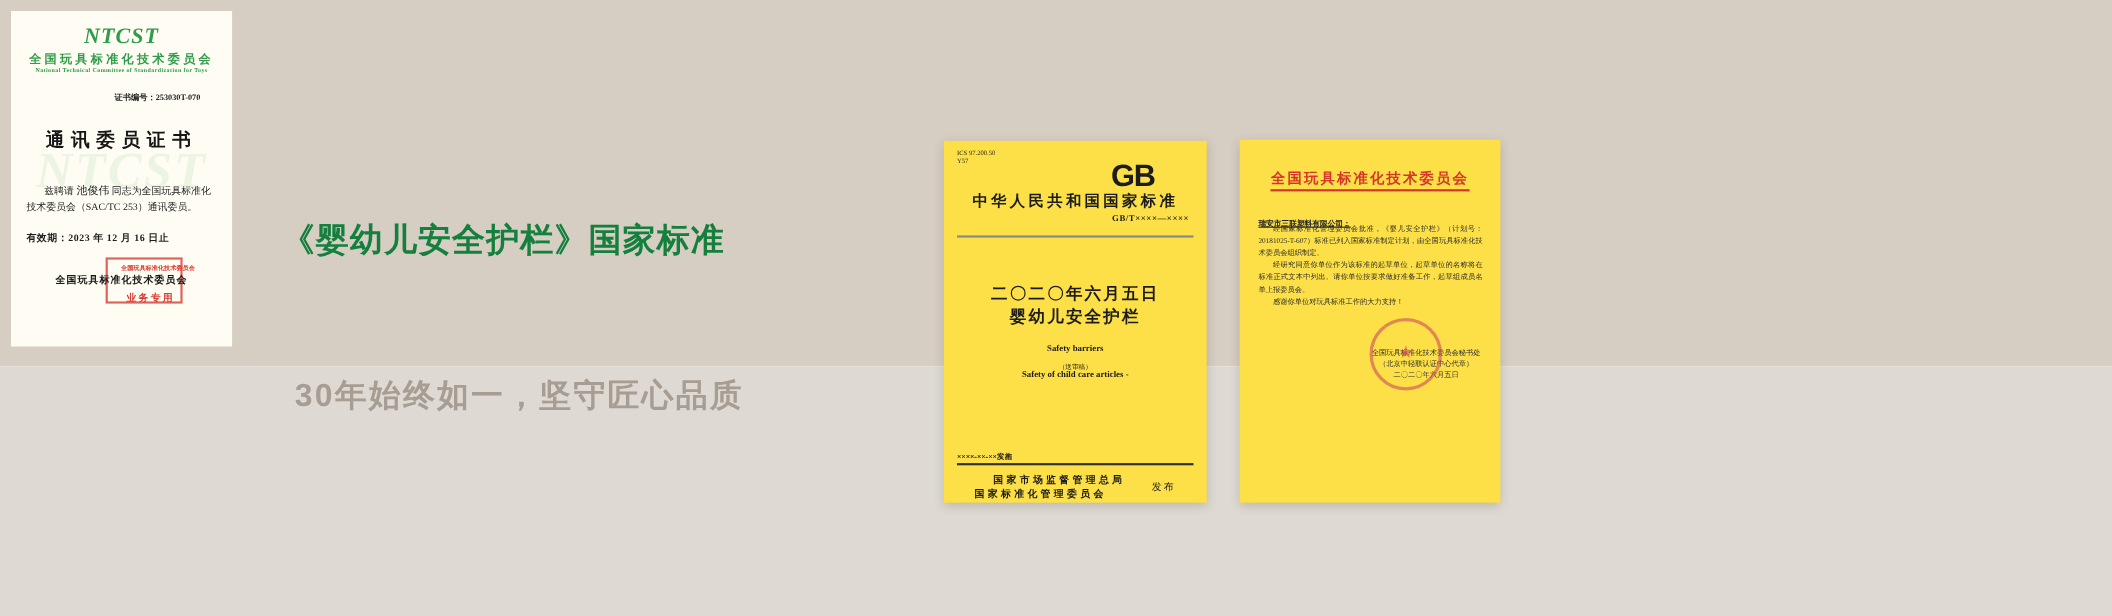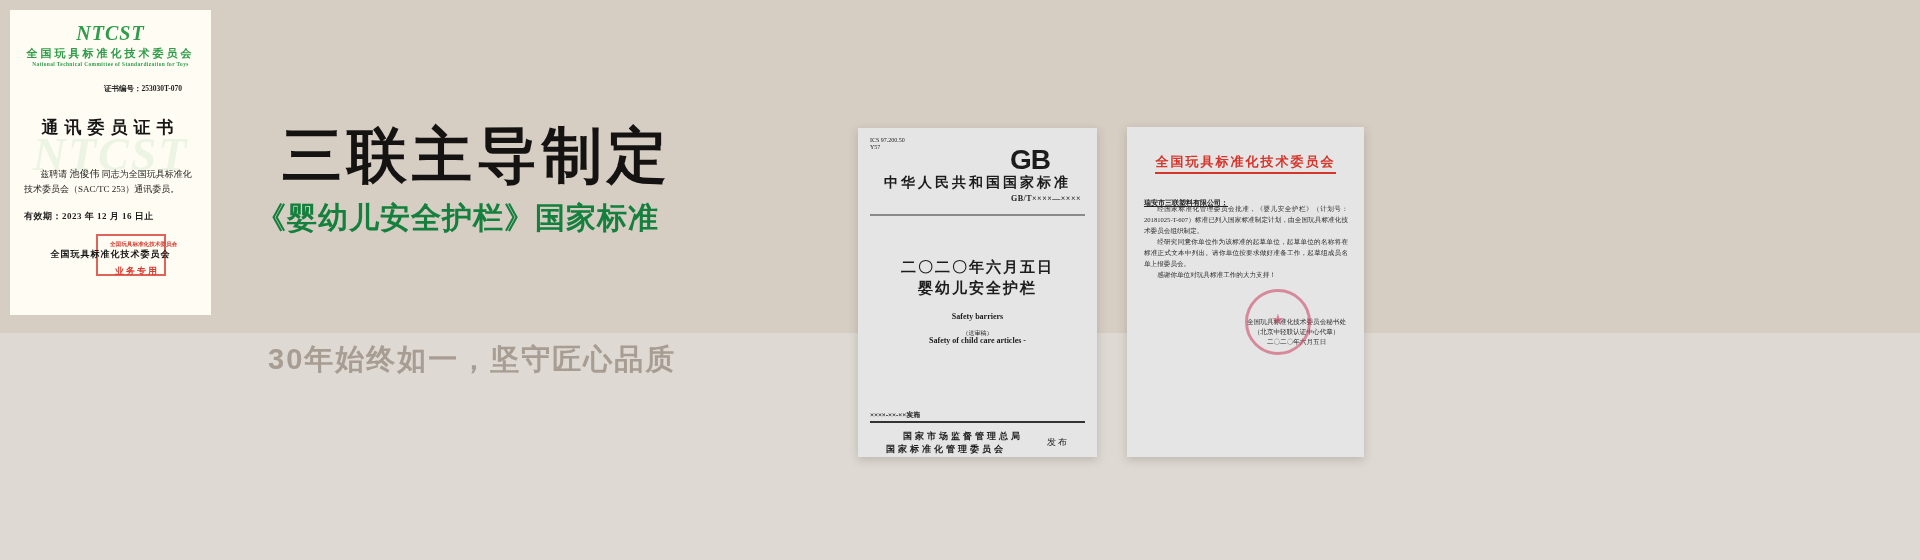--- a/index.html
+++ b/index.html
@@ -12,21 +12,21 @@
 
   
   .hero-title { position:absolute; left:282px; top:116px; font-size:60px; font-weight:900;
                 color:#141311; letter-spacing:5px; white-space:nowrap; }
   .hero-subtitle { position:absolute; left:256px; top:198px; font-size:30px; font-weight:900;
                 color:#15803d; letter-spacing:1px; white-space:nowrap; }
   .hero-tagline { position:absolute; left:268px; top:340px; font-size:29px; font-weight:700;
                 color:#a79d93; letter-spacing:2px; white-space:nowrap; }
 
   
-  .doc { position:absolute; background:#e5e5e5; box-shadow:0 3px 9px rgba(70,58,45,.22); }
+  .doc { position:absolute; background:#fde047; box-shadow:0 3px 9px rgba(70,58,45,.22); }
   .doc-serif { font-family:"Liberation Serif","DejaVu Serif",serif; }
 
   
   #doc1 { left:858px; top:128px; width:239px; height:329px; }
   #doc1 * { position:absolute; color:#1c1c1c; }
   .d1-ics   { left:12px; top:9px; font-size:6px; line-height:7px; white-space:pre-line; }
   .d1-gb    { left:152px; top:16px; font-size:28px; font-weight:900; letter-spacing:-1px;
               font-family:"Liberation Sans",sans-serif; }
   .d1-header{ left:0; top:46px; width:100%; text-align:center; font-size:14px; font-weight:700;
               letter-spacing:3px; white-space:nowrap; }
@@ -88,21 +88,20 @@
   .d3-stamp-l1 { font-size:5.6px; font-weight:700; line-height:12px; white-space:nowrap; }
   .d3-stamp-l2 { font-size:9px; font-weight:900; letter-spacing:2px; margin-top:15px; }
 </style>
 </head>
 <body>
 
 <div id="banner">
   <div class="bg-top"></div>
   <div class="bg-bottom"></div>
 
-  <div class="hero-title">三联主导制定</div>
   <div class="hero-subtitle">《婴幼儿安全护栏》国家标准</div>
   <div class="hero-tagline">30年始终如一，坚守匠心品质</div>
 
   <div id="doc1" class="doc doc-serif">
     <div class="d1-ics">ICS 97.200.50
 Y57</div>
     <div class="d1-gb">GB</div>
     <div class="d1-header">中华人民共和国国家标准</div>
     <div class="d1-code">GB/T××××—××××</div>
     <div class="d1-rule"></div>

